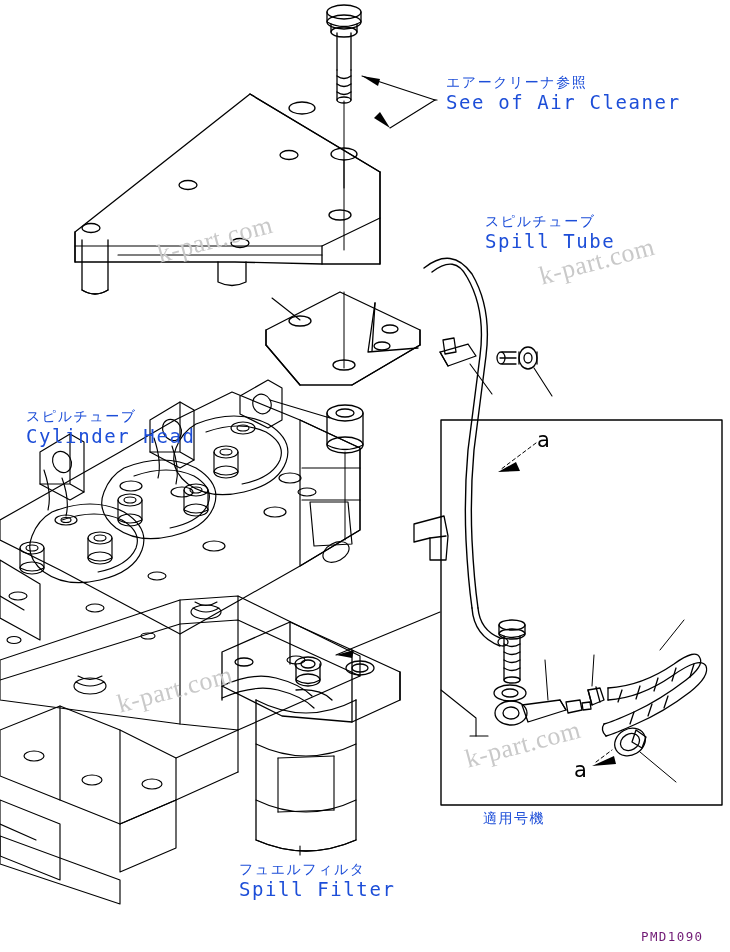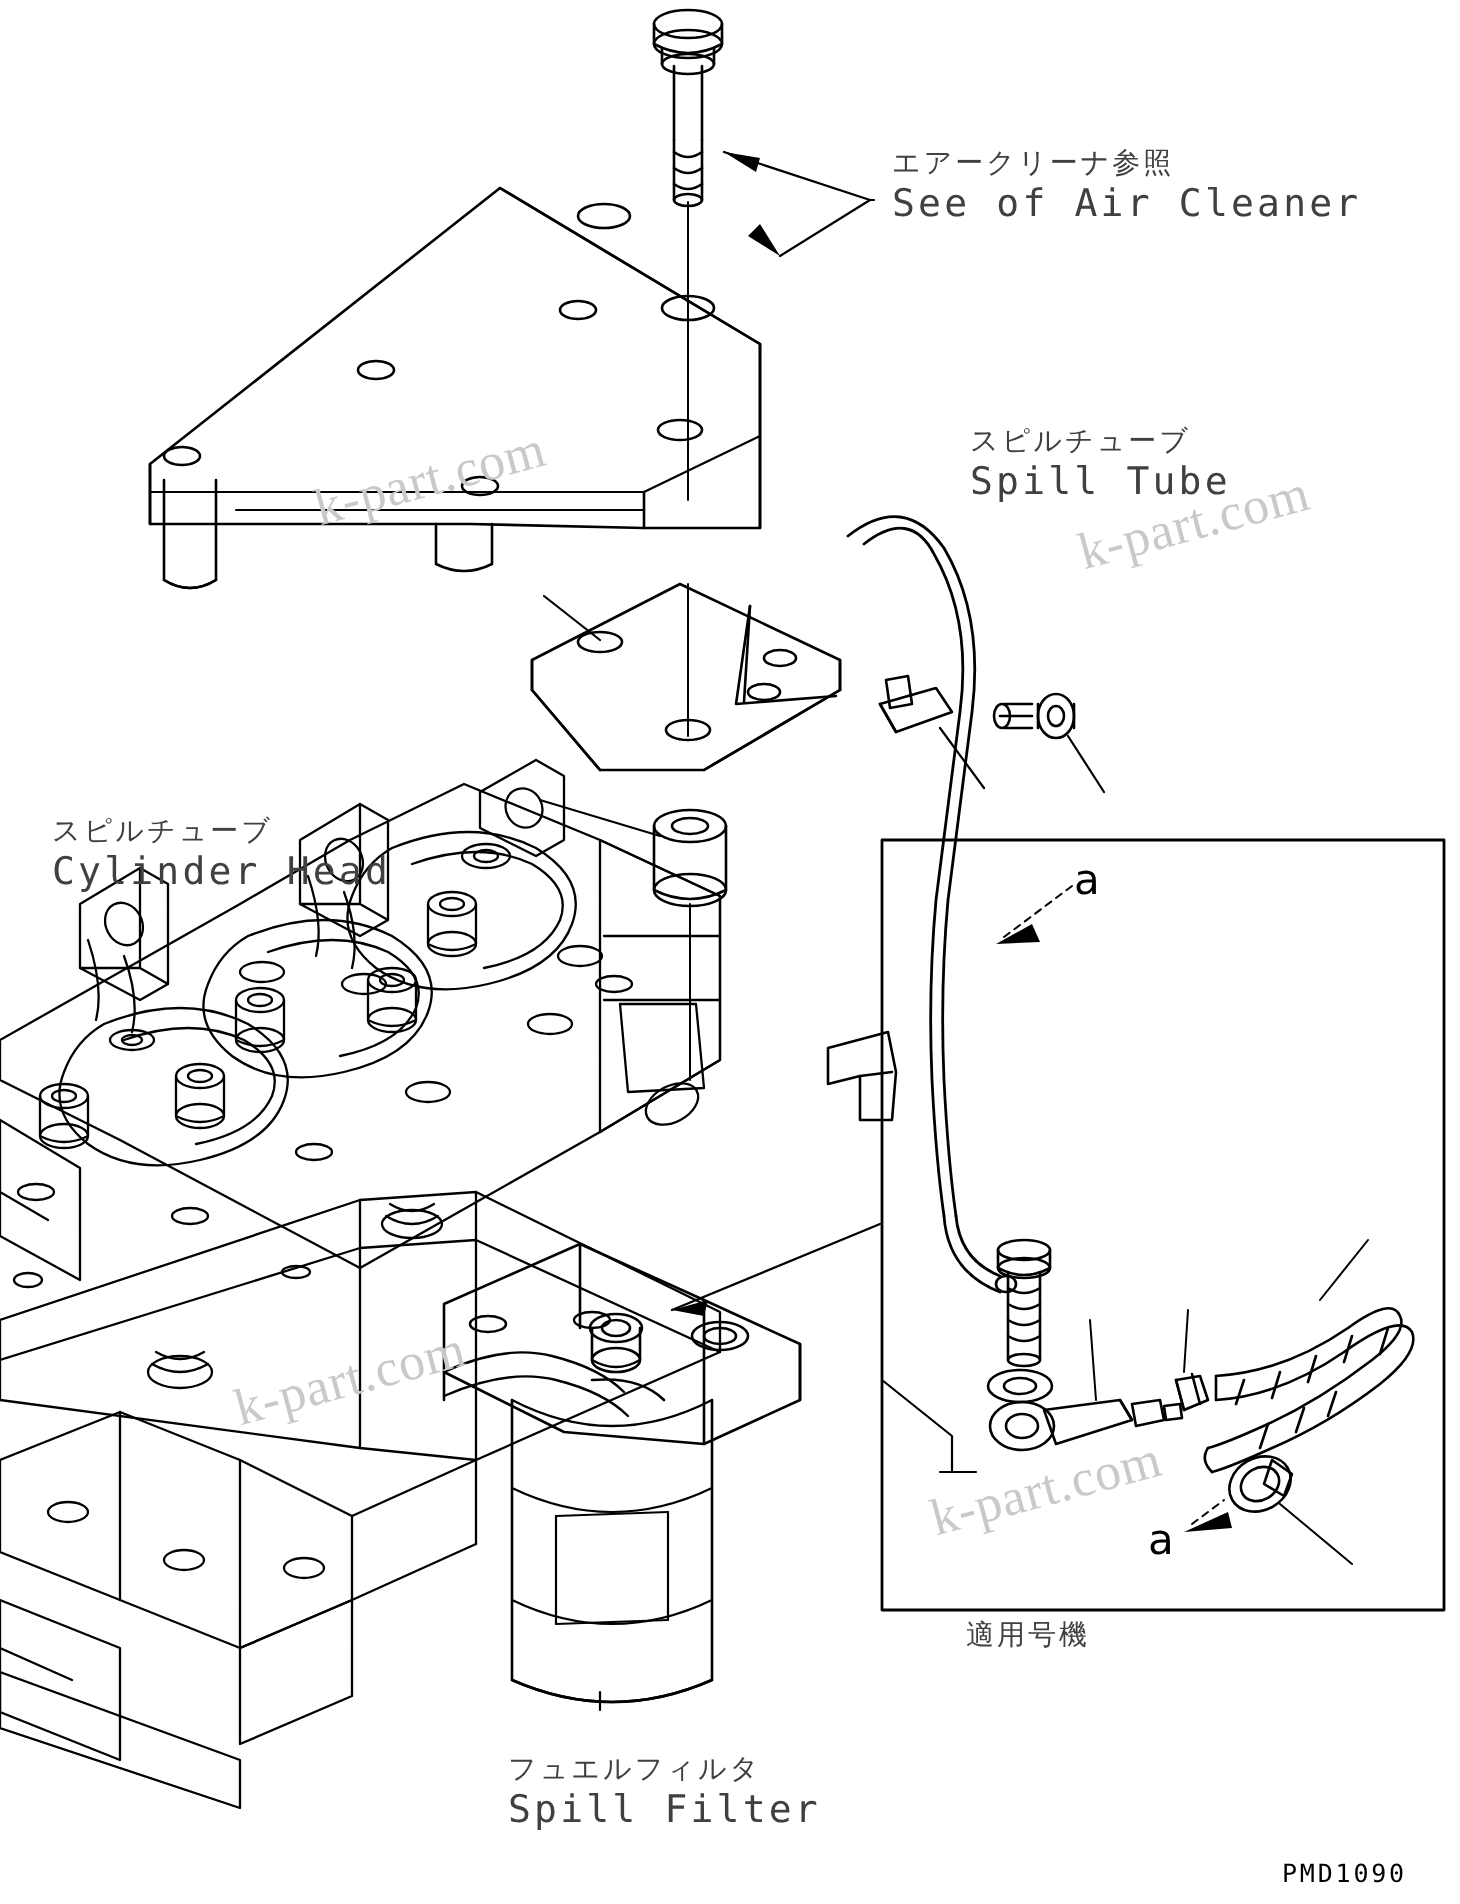--- a/index.html
+++ b/index.html
@@ -17,21 +17,21 @@
   }
   #artwork {
     position: absolute;
     left: 0; top: 0;
     width: 730px;
     height: 952px;
   }
   .lbl {
     position: absolute;
     white-space: nowrap;
-    color: #404040;
+    color: #1d4ed8;
     line-height: 1.18;
   }
   .lbl .jp {
     display: block;
     font-family: "DejaVu Sans", sans-serif;
     font-size: 14px;
     letter-spacing: 1.5px;
   }
   .lbl .en {
     display: block;
@@ -43,21 +43,21 @@
     position: absolute;
     font-family: "DejaVu Sans", sans-serif;
     font-size: 21px;
     color: #000;
   }
   .dwg-no {
     position: absolute;
     font-family: "DejaVu Sans Mono", "Liberation Mono", monospace;
     font-size: 12.5px;
     letter-spacing: 1.4px;
-    color: #000000;
+    color: #701a75;
   }
   .wm {
     position: absolute;
     font-family: "Liberation Serif", serif;
     font-size: 26px;
     color: #c9c9c9;
     transform: rotate(-15deg);
     transform-origin: left center;
     white-space: nowrap;
     pointer-events: none;
@@ -404,21 +404,21 @@
   <div class="lbl" style="left:485px; top:213px;">
     <span class="jp">スピルチューブ</span>
     <span class="en">Spill Tube</span>
   </div>
 
   <div class="lbl" style="left:26px; top:408px;">
     <span class="jp">スピルチューブ</span>
     <span class="en">Cylinder Head</span>
   </div>
 
-  <div class="lbl" style="left:254px; top:861px;margin-top:16px;">
+  <div class="lbl" style="left:239px; top:861px;">
     <span class="jp">フュエルフィルタ</span>
     <span class="en">Spill Filter</span>
   </div>
 
   <div class="lbl" style="left:483px; top:810px;">
     <span class="jp">適用号機</span>
   </div>
 
   <div class="callout" style="left:537px; top:428px;">a</div>
   <div class="callout" style="left:574px; top:758px;">a</div>

